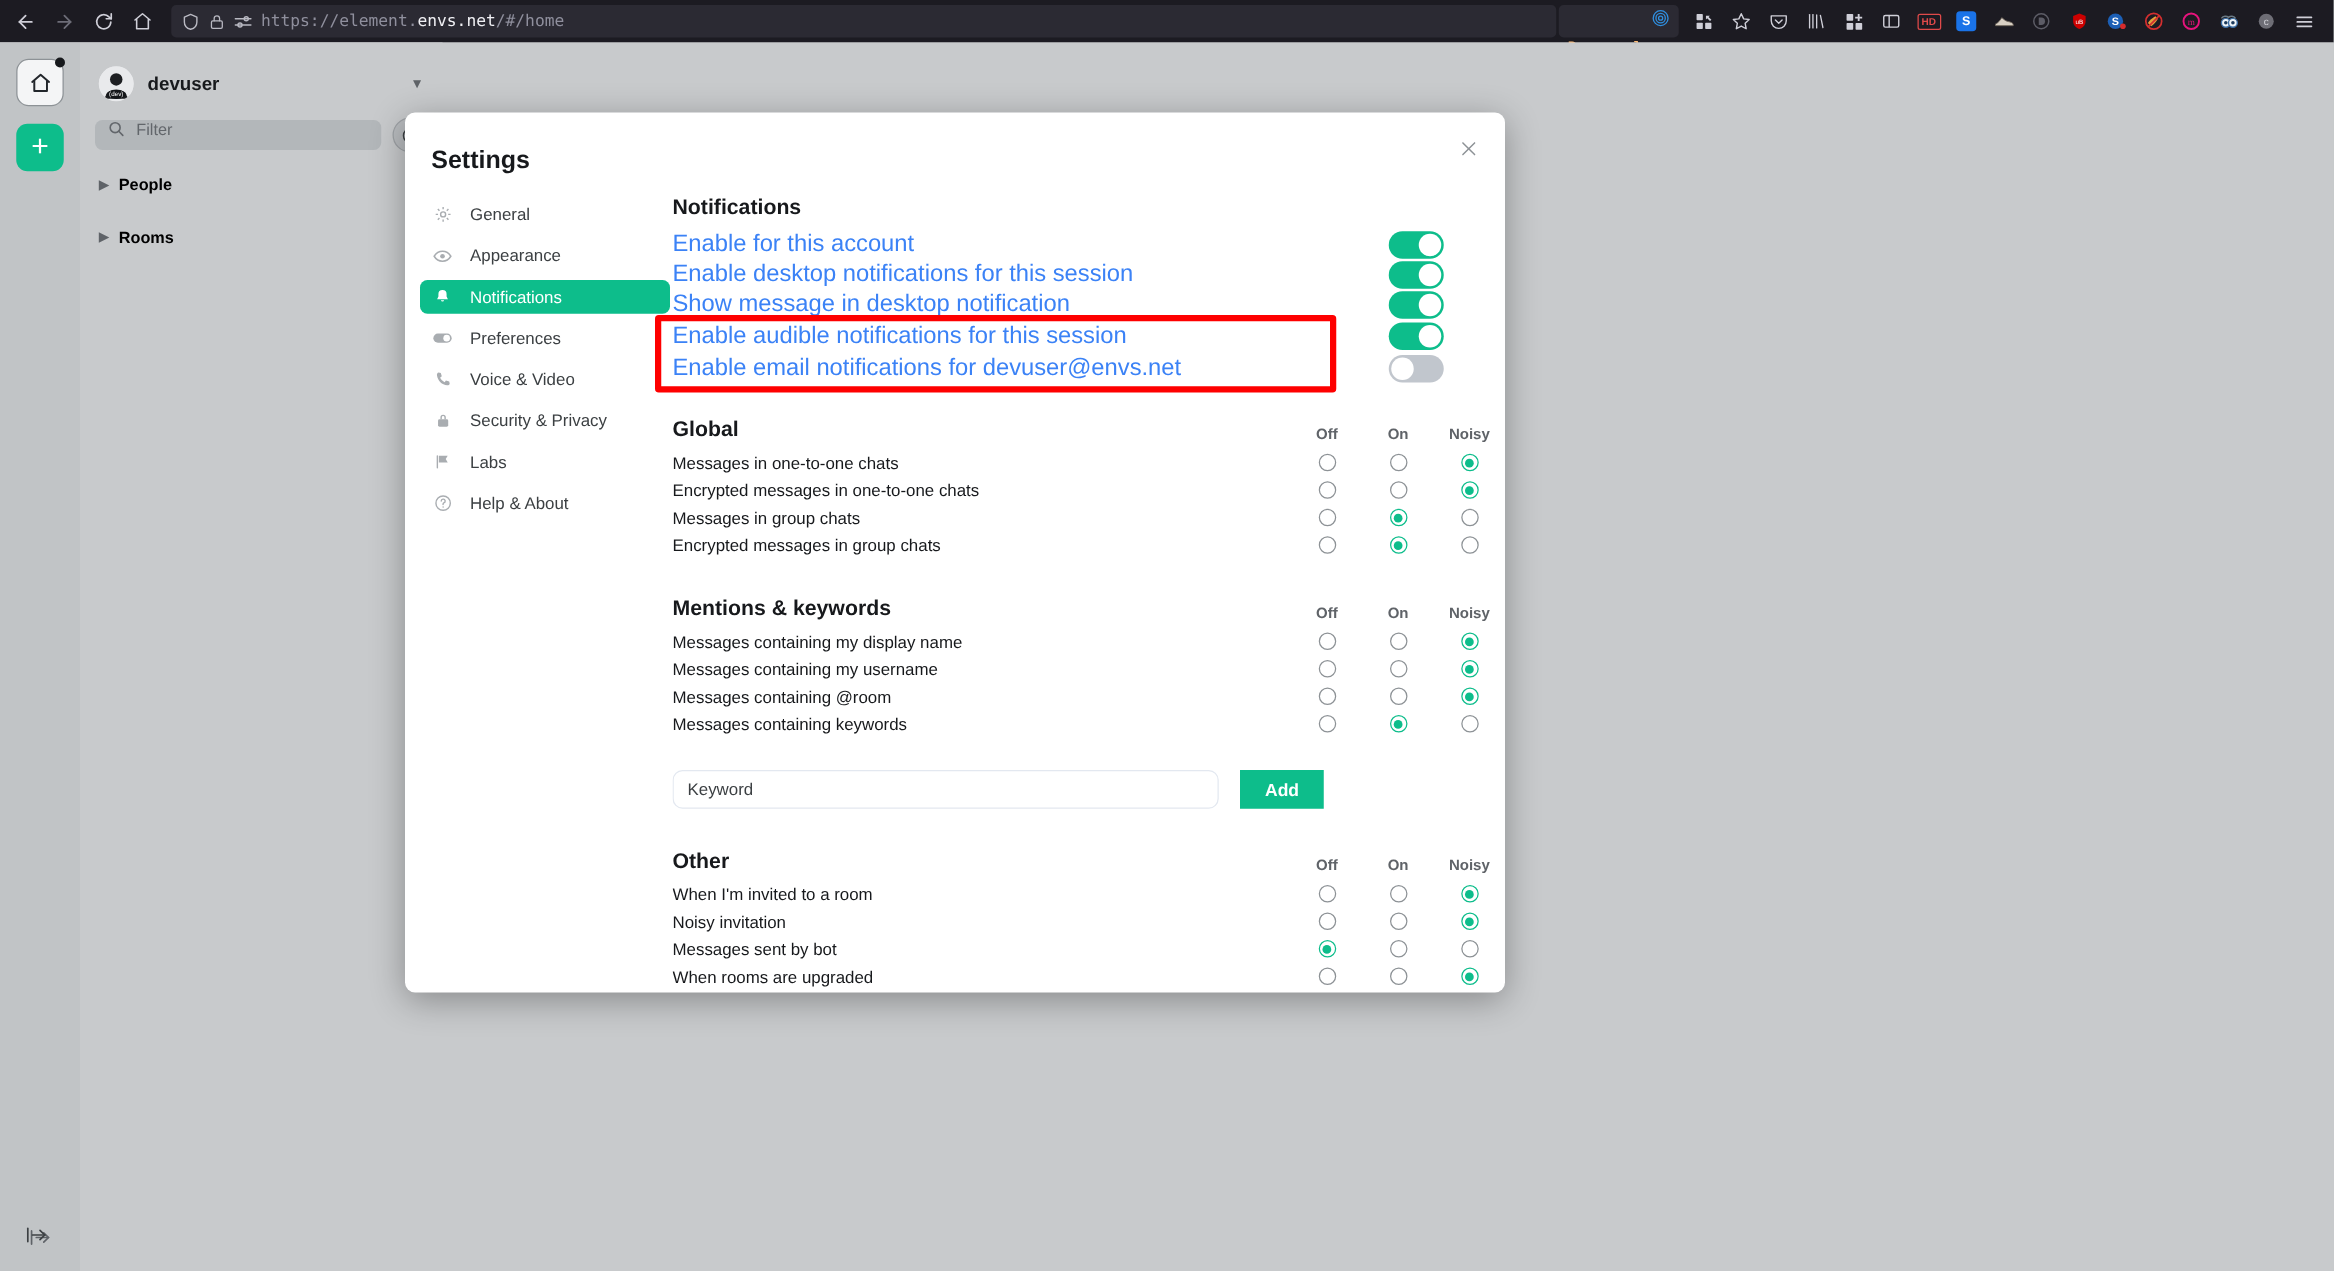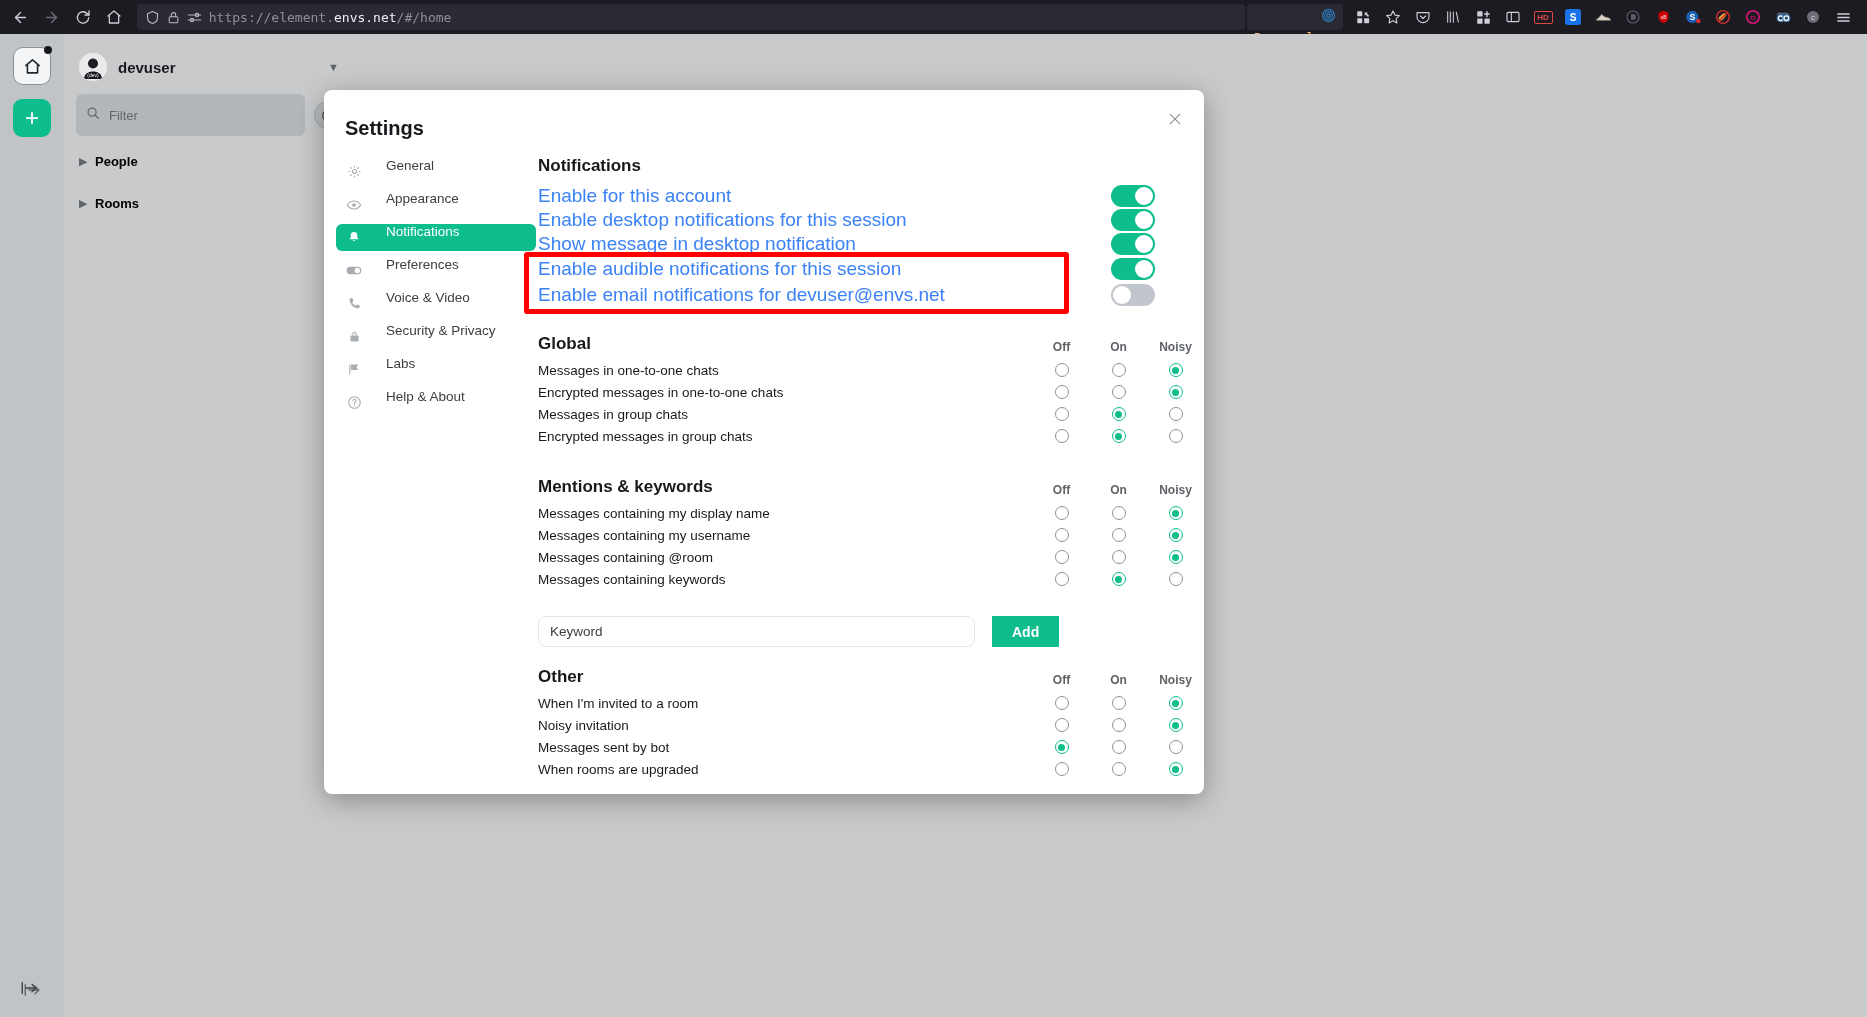--- a/index.html
+++ b/index.html
@@ -120,23 +120,23 @@
   .avatar {
     width: 28px; height: 28px; border-radius: 50%;
     background: #e9eaec;
     display: flex; align-items: flex-end; justify-content: center;
     overflow: hidden; position: relative;
   }
   .rl-name { font-size: 15px; font-weight: bold; color: #17191c; }
   .rl-chev { margin-left: auto; color: #5f6368; font-size: 11px; }
   .rl-search-row { display: flex; align-items: center; gap: 9px; margin-top: 4px; }
   .rl-search {
-    flex: 1; height: 42px;
+    flex: 1; height: 24px;
     background: #b3b7ba; border-radius: 6px;
-    display: flex; align-items: center; gap: 9px;
+    display: flex; gap: 9px;
     padding: 0 10px;
   }
   .rl-search .ph { font-size: 13px; color: #62666b; }
   .rl-explore {
     width: 28px; height: 28px; border-radius: 50%;
     background: #b9bcbf; border: 1px solid #9ea2a6;
     display: flex; align-items: center; justify-content: center;
     color: #3c4043;
   }
   .rl-section {
@@ -164,21 +164,21 @@
   }
   .dlg-title {
     position: absolute; left: 21px; top: 27px;
     font-size: 20px; font-weight: bold; color: #17191c;
   }
   .dlg-nav {
     position: absolute; left: 12px; top: 68px;
     width: 200px;
   }
   .nav-item {
-    display: flex; gap: 24px;
+    display: flex; align-items: center; gap: 14px;
     height: 27px; border-radius: 6px;
     padding: 0 10px; margin-bottom: 0;
     font-size: 13.5px; color: #3c4043;
   }
   .nav-item + .nav-item { margin-top: 0; }
   .nav-item .nic { width: 16px; display: flex; align-items: center; justify-content: center; color: #a9adb1; }
   .nav-item.active { background: #0dbd8b; color: #fff; }
   .nav-item.active .nic { color: #fff; }
 
   .dlg-body {
@@ -740,21 +740,21 @@
       </div>
 
       <div class="kw-row">
         <div class="kw-input">
           <span>Keyword</span>
         </div>
         <button class="kw-add">Add</button>
       </div>
     </div>
 
-    <div class="grid-sec" style="margin-top:16px;">
+    <div class="grid-sec" style="margin-top:28px;">
       <div class="grid-head">
         <span class="gt">Other</span>
         <span class="col-lbl">Off</span>
         <span class="col-lbl">On</span>
         <span class="col-lbl">Noisy</span>
       </div>
       <div class="grid-row">
         <span class="rl">When I'm invited to a room</span>
         <span class="radio-cell">
             <span class="radio"></span>

